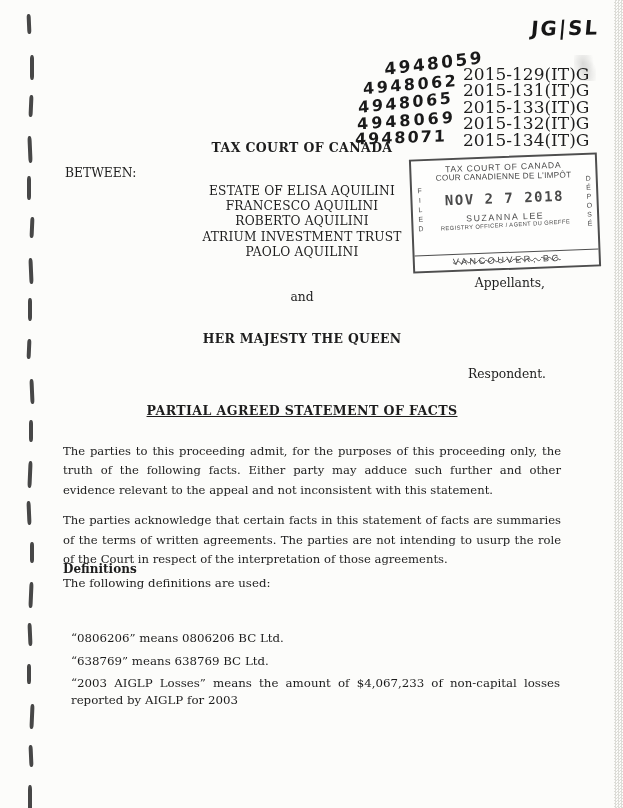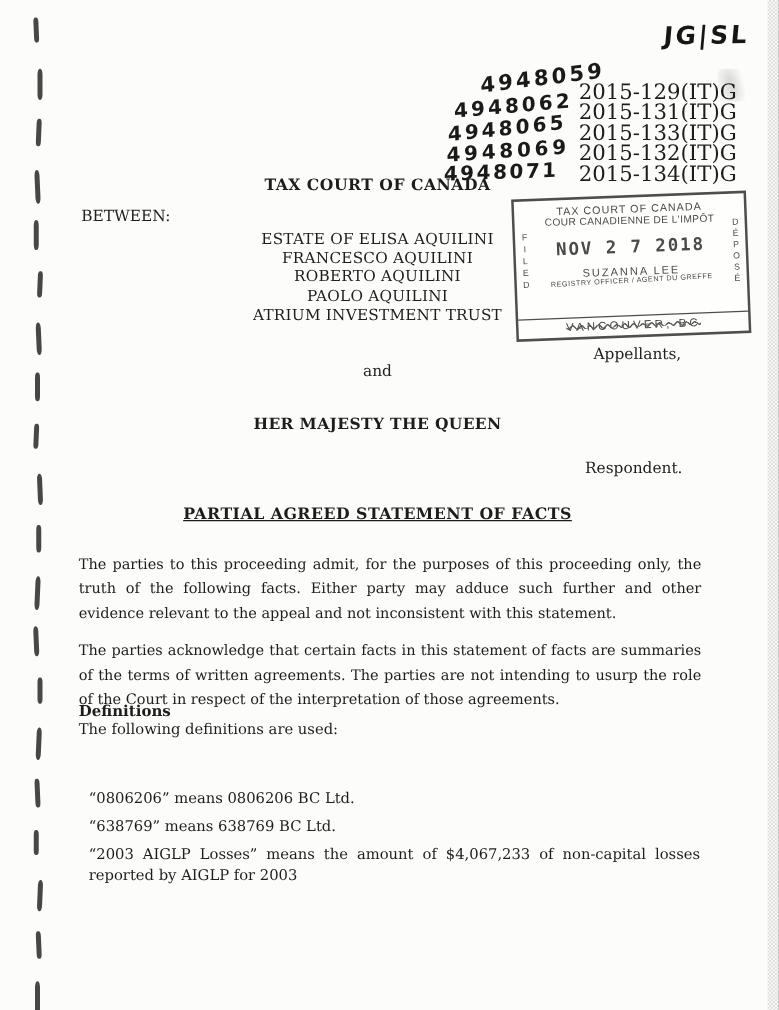--- a/index.html
+++ b/index.html
@@ -137,22 +137,22 @@
     <div>2015-134(IT)G</div>
   </div>
 
   <div class="court-title">TAX COURT OF CANADA</div>
   <div class="between">BETWEEN:</div>
 
   <div class="names">
     <div>ESTATE OF ELISA AQUILINI</div>
     <div>FRANCESCO AQUILINI</div>
     <div>ROBERTO AQUILINI</div>
+    <div>ATRIUM INVESTMENT TRUST</div>
     <div>PAOLO AQUILINI</div>
-    <div>ATRIUM INVESTMENT TRUST</div>
   </div>
 
   <div class="stamp">
     <div class="stamp-line1">TAX COURT OF CANADA</div>
     <div class="stamp-line2">COUR CANADIENNE DE L'IMPÔT</div>
     <div class="stamp-filed">FILED</div>
     <div class="stamp-depose">DÉPOSÉ</div>
     <div class="stamp-date">NOV 2 7 2018</div>
     <div class="stamp-officer">SUZANNA LEE</div>
     <div class="stamp-officer-title">REGISTRY OFFICER / AGENT DU GREFFE</div>

